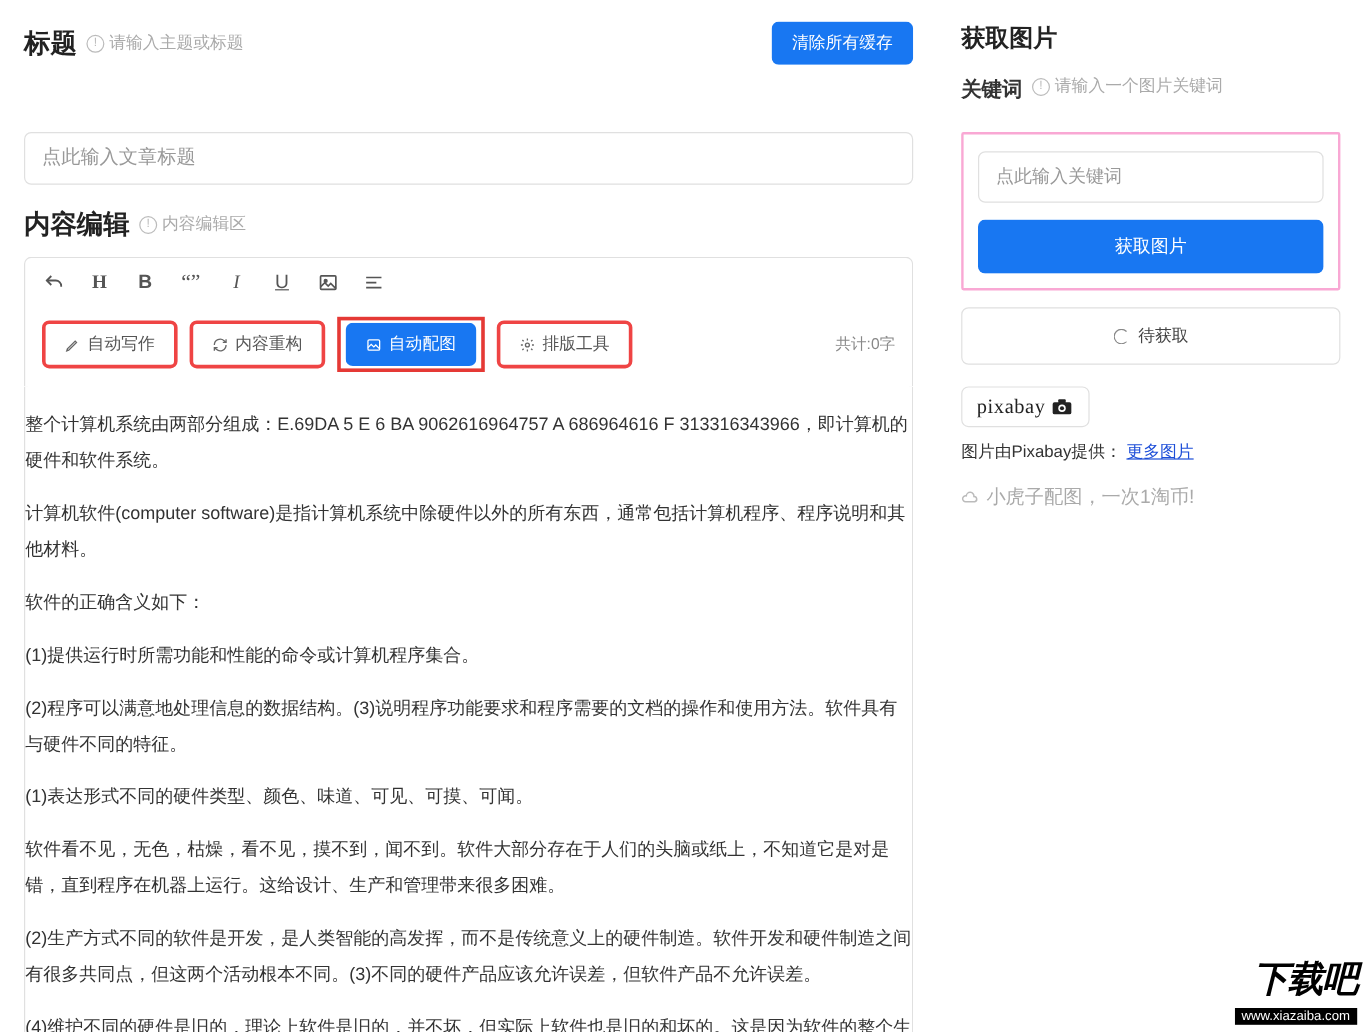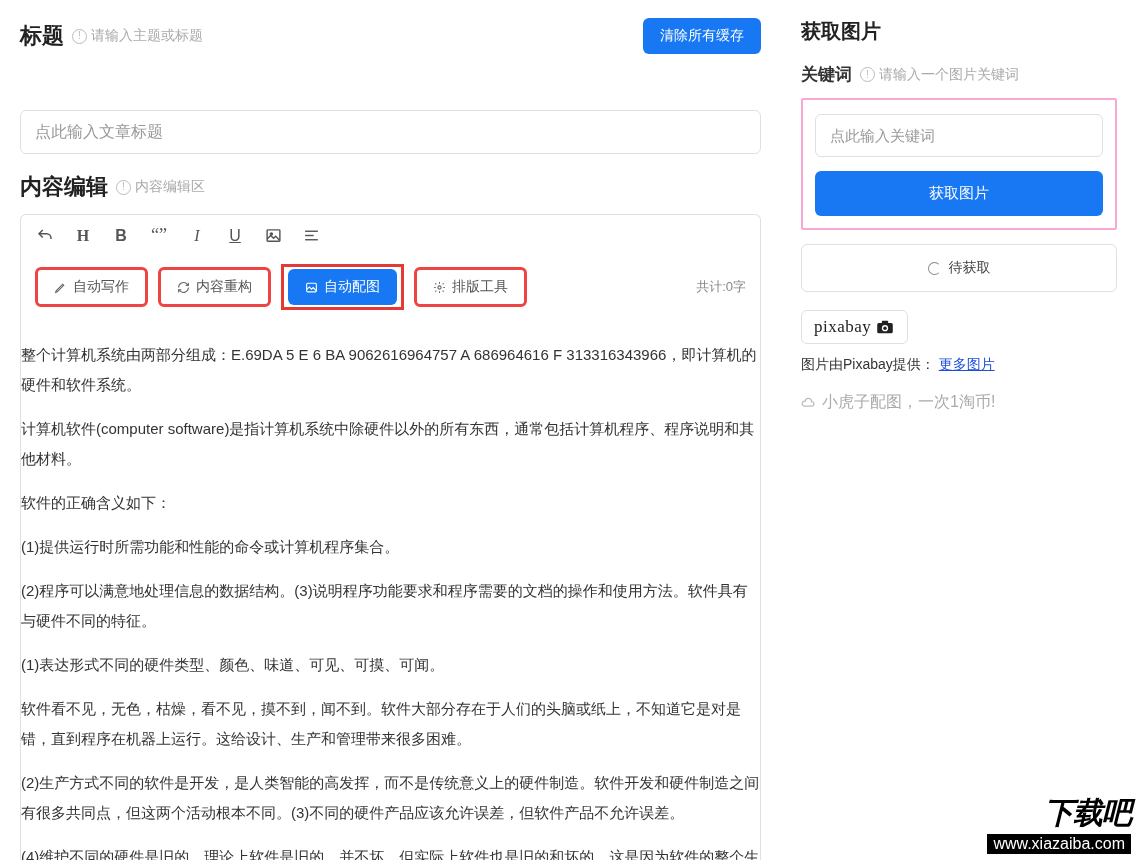--- a/index.html
+++ b/index.html
@@ -28,42 +28,42 @@
 .toolbar-row2 { display: flex; align-items: center; padding: 8px 14px 12px; gap: 10px; flex-wrap: wrap; }
 .toolbar-row2 .spacer { flex: 1; }
 .char-count { color: #888; font-size: 13px; }
 
 .editor { border: 1px solid #e0e0e0; border-top: none; border-radius: 0 0 6px 6px; padding: 18px 0; height: 568px; overflow: auto; line-height: 2.0; color: #333; font-size: 15px; }
 .editor p { margin-bottom: 14px; }
 
 .highlight-box { border: 3px solid #e53935; padding: 2px 4px; display: inline-flex; }
 
 .side .section-title { font-size: 20px; margin-bottom: 18px; }
-.side .kw-header { display: flex; align-items: center; gap: 8px; margin-bottom: 12px; }
+.side .kw-header { display: flex; align-items: flex-start; gap: 8px; margin-bottom: 24px; }
 .side .kw-title { font-size: 17px; font-weight: 700; }
 .side-highlight { border: 2px solid #f9a8d4; padding: 14px 12px 12px; border-radius: 2px; text-decoration: underline; }
 .kw-input { width: 100%; border: 1px solid #e0e0e0; border-radius: 6px; padding: 12px 14px; font-size: 15px; margin-bottom: 14px; }
 .kw-input::placeholder { color: #999; }
 
 .pending { margin-top: 14px; border: 1px solid #e0e0e0; border-radius: 6px; padding: 14px; color: #444; display: flex; align-items: center; justify-content: center; gap: 8px; }
 .spinner { width: 13px; height: 13px; border: 1.5px solid #888; border-radius: 50%; border-right-color: transparent; display: inline-block; }
 
 .pixabay-badge { margin-top: 18px; display: inline-flex; align-items: center; border: 1px solid #e0e0e0; border-radius: 6px; padding: 6px 12px; }
 .pixabay-badge .p-text { font-family: Georgia, serif; font-size: 17px; color: #222; letter-spacing: 0.5px; }
 .pixabay-badge .cam { margin-left: 4px; }
 
 .credit-line { margin-top: 12px; font-size: 14px; color: #333; }
 .credit-line a { color: #1d4ed8; text-decoration: underline; }
 
 .tip-line { margin-top: 18px; color: #aaa; font-size: 16px; display: flex; align-items: center; gap: 6px; }
 .cloud-icon { display: inline-flex; }
 
 .watermark { position: fixed; right: 6px; bottom: 6px; color: #000; text-align: right; pointer-events: none; }
 .watermark .wm-big { font-size: 30px; font-weight: 900; font-style: italic; letter-spacing: -1px; text-shadow: 1px 1px 0 #fff; }
-.watermark .wm-url { font-size: 16px; background: #000; color: #fff; padding: 1px 6px; display: inline-block; }
+.watermark .wm-url { font-size: 11px; background: #000; color: #fff; padding: 1px 6px; display: inline-block; }
 
 svg { display: block; }
 </style>
 </head>
 <body>
 
 <div class="container">
   <div class="main">
     <div class="header-row">
       <div class="header-left">

